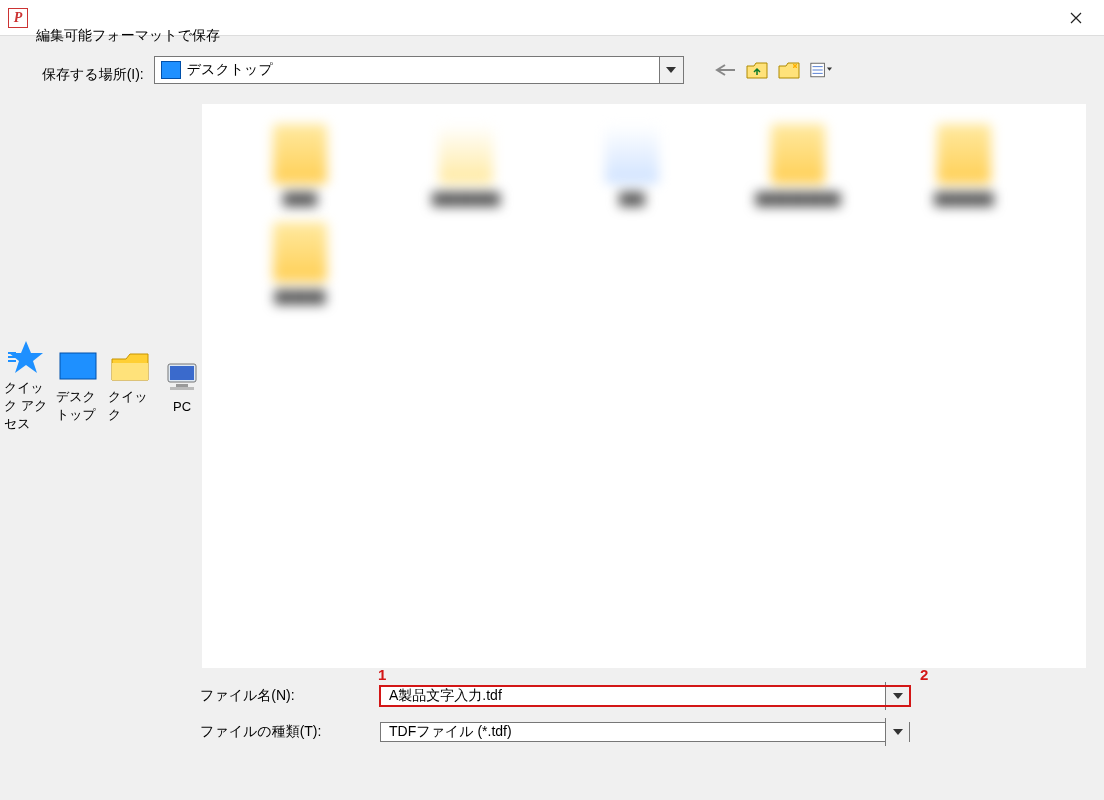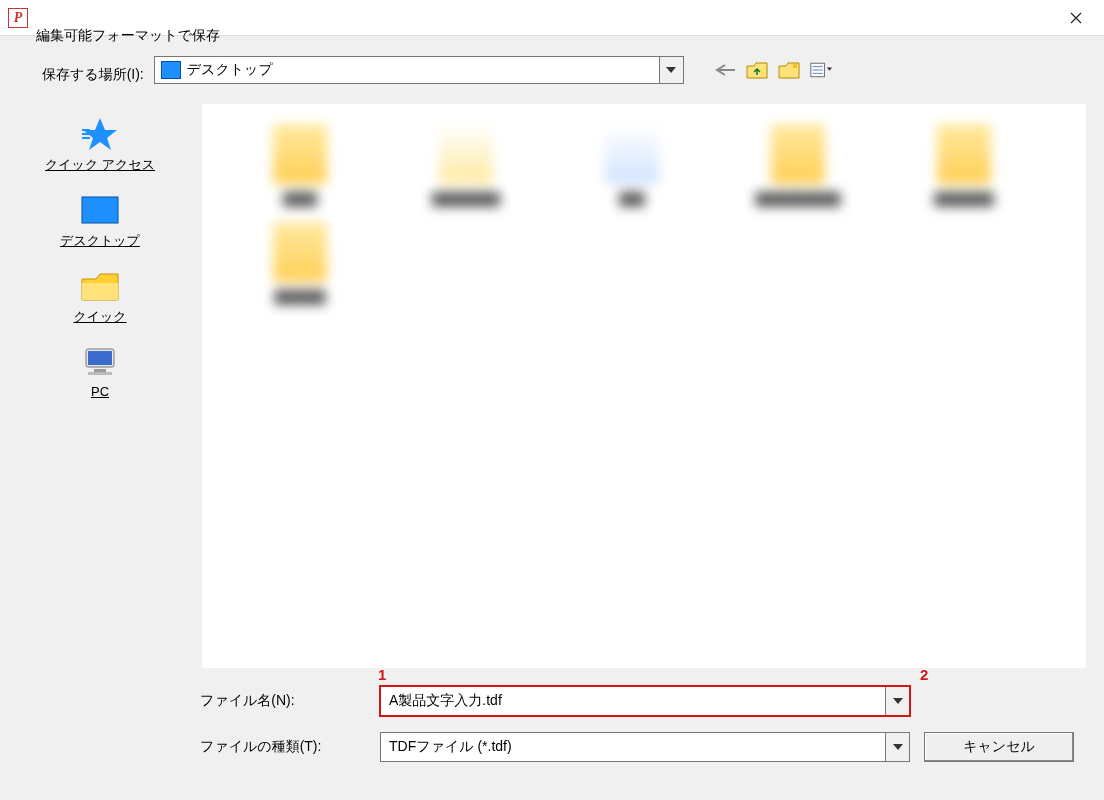--- a/index.html
+++ b/index.html
@@ -72,24 +72,23 @@
   .tool-icon { width:22px; height:22px; display:flex; align-items:center; justify-content:center; }
 
   .body-area {
     display:flex;
     height: 580px;
   }
   .places {
     width: 200px;
     padding: 20px 4px;
     display:flex;
-    flex-direction:column;
-    gap: 18px;
-    align-items:center;
-    text-decoration:underline;
+    flex-direction:row;
+    gap: 8px;
+    align-items:center;
   }
   .place {
     display:flex;
     flex-direction:column;
     align-items:center;
     gap:4px;
     cursor:pointer;
   }
   .place .pic {
     width:44px; height:36px;
@@ -140,21 +139,21 @@
     align-items:center;
     position:relative;
   }
   .form-row .flabel {
     width: 180px;
     font-size:14px;
   }
   .form-row .combo {
     flex:1;
     max-width: 530px;
-    height:30px;
+    height:20px;
     border:1px solid #777;
     background:#fff;
     display:flex;
     align-items:center;
   }
   .form-row .combo input {
     flex:1;
     border:none;
     outline:none;
     padding:0 8px;
@@ -342,16 +341,15 @@
   <div class="form-row">
     <span class="flabel">ファイルの種類(T):</span>
     <div class="combo">
       <span class="ctext">TDFファイル (*.tdf)</span>
       <div class="cdd">
         <svg width="10" height="6">
             <path d="M0 0 L5 6 L10 0 Z" fill="#333"></path>
           </svg>
       </div>
     </div>
-    <div class="action-btn">キャンセル</div>
   </div>
 
 </div>
 
 </body></html>

